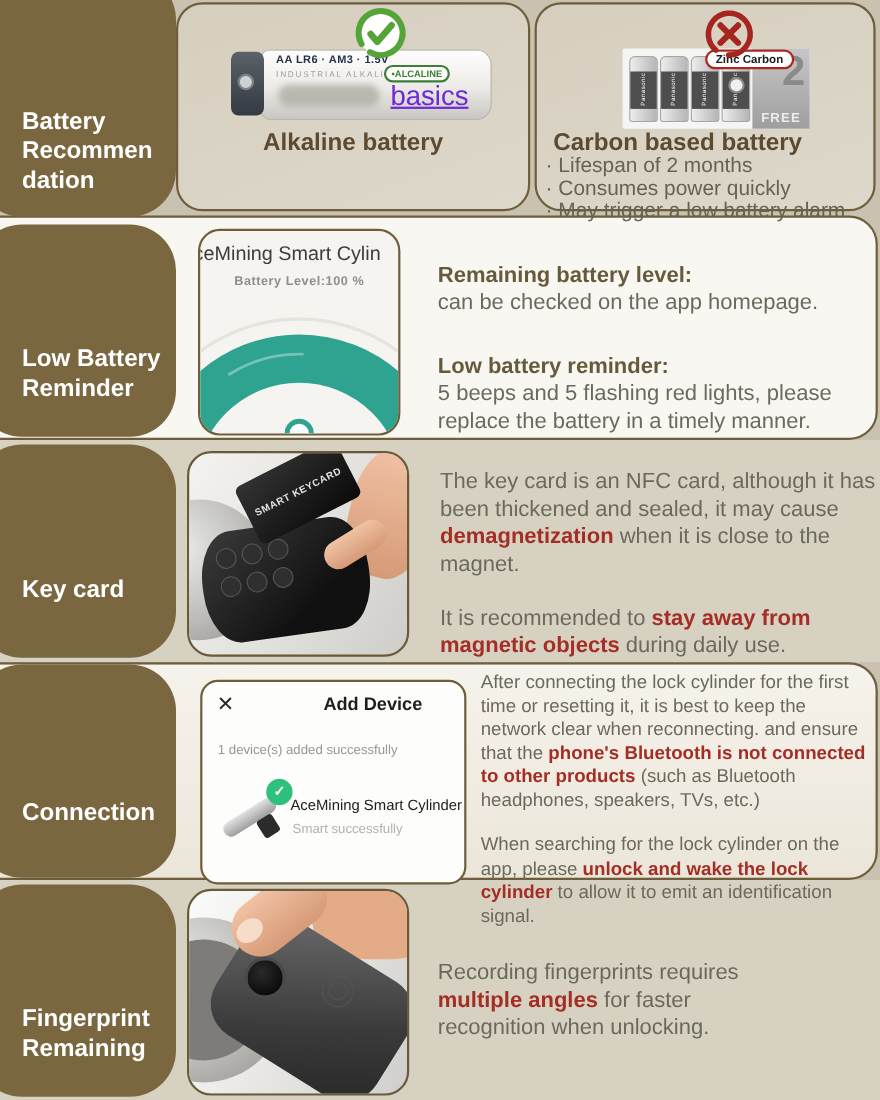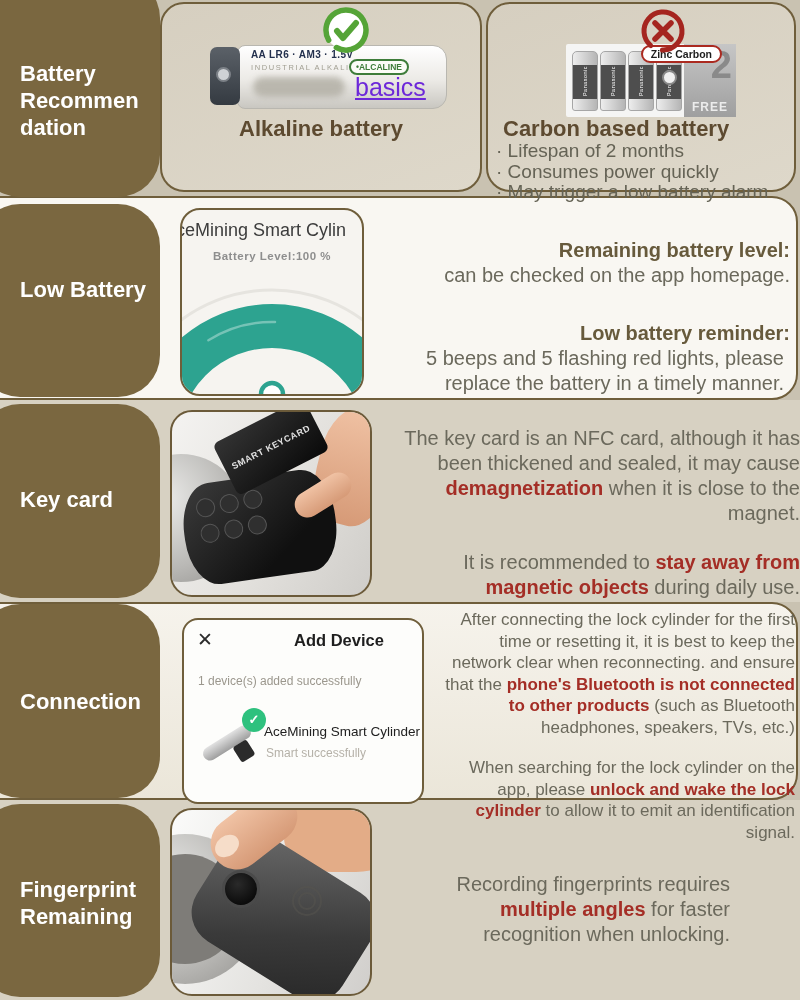--- a/index.html
+++ b/index.html
@@ -11,31 +11,31 @@
   .band{position:absolute;left:0;width:800px;}
   .band-white{left:-14px;width:808px;background:#f9f7f2;border:2px solid #6f5e3b;
     border-radius:0 26px 26px 0;}
   .band-lt{left:-14px;width:808px;background:linear-gradient(#f6f3ec,#ebe6d9);
     border:2px solid #6f5e3b;border-radius:0 26px 26px 0;}
   .band-beige{background:#d7d1c2;}
 
   
   .sb{position:absolute;left:-22px;width:182px;background:#7a6740;border-radius:42px;z-index:6;}
   .sb-label{position:absolute;left:20px;z-index:7;color:#ffffff;font-weight:bold;
-    font-size:22px;line-height:27px;}
+    font-size:22px;line-height:27px;margin-top:36px;}
 
   
   .pcard{position:absolute;border:2px solid #6f5e3b;border-radius:24px;
     background:linear-gradient(160deg,#d6cfc0,#ded8ca);}
   .h1row{position:absolute;font-size:22px;font-weight:bold;color:#5d4a30;}
   .bullets{position:absolute;color:#656355;}
   .bullet{padding-left:14px;text-indent:-14px;}
 
   
-  .bodytxt{position:absolute;color:#6b695c;text-align:right;}
+  .bodytxt{position:absolute;color:#6b695c;}
   .bold-brown{font-weight:bold;color:#675a3c;}
   .red{font-weight:bold;color:#a42e26;}
   p{margin:0 0 24px 0;}
 
   
   .app-card{position:absolute;left:180px;top:208px;width:180px;height:184px;
     border:2px solid #6f5e3b;border-radius:20px;background:#f6f4f0;overflow:hidden;}
   .app-title{position:absolute;left:-6px;top:10px;font-size:18px;color:#3c3c3c;white-space:nowrap;}
   .app-batt{position:absolute;left:0;top:40px;width:100%;text-align:center;
     font-size:11.5px;font-weight:bold;color:#8e8e8e;letter-spacing:.5px;}
@@ -134,20 +134,21 @@
   <div class="sb" style="top:604px;height:194px;"></div>
   <div class="sb" style="top:804px;height:193px;"></div>
 
   <div class="sb-label" style="top:60px;">
     <div>Battery</div>
     <div>Recommen</div>
     <div>dation</div>
   </div>
   <div class="sb-label" style="top:276px;">
     <div>Low Battery</div>
+    <div>Reminder</div>
   </div>
   <div class="sb-label" style="top:486px;">
     <div>Key card</div>
   </div>
   <div class="sb-label" style="top:688px;">
     <div>Connection</div>
   </div>
   <div class="sb-label" style="top:876px;">
     <div>Fingerprint</div>
     <div>Remaining</div>

